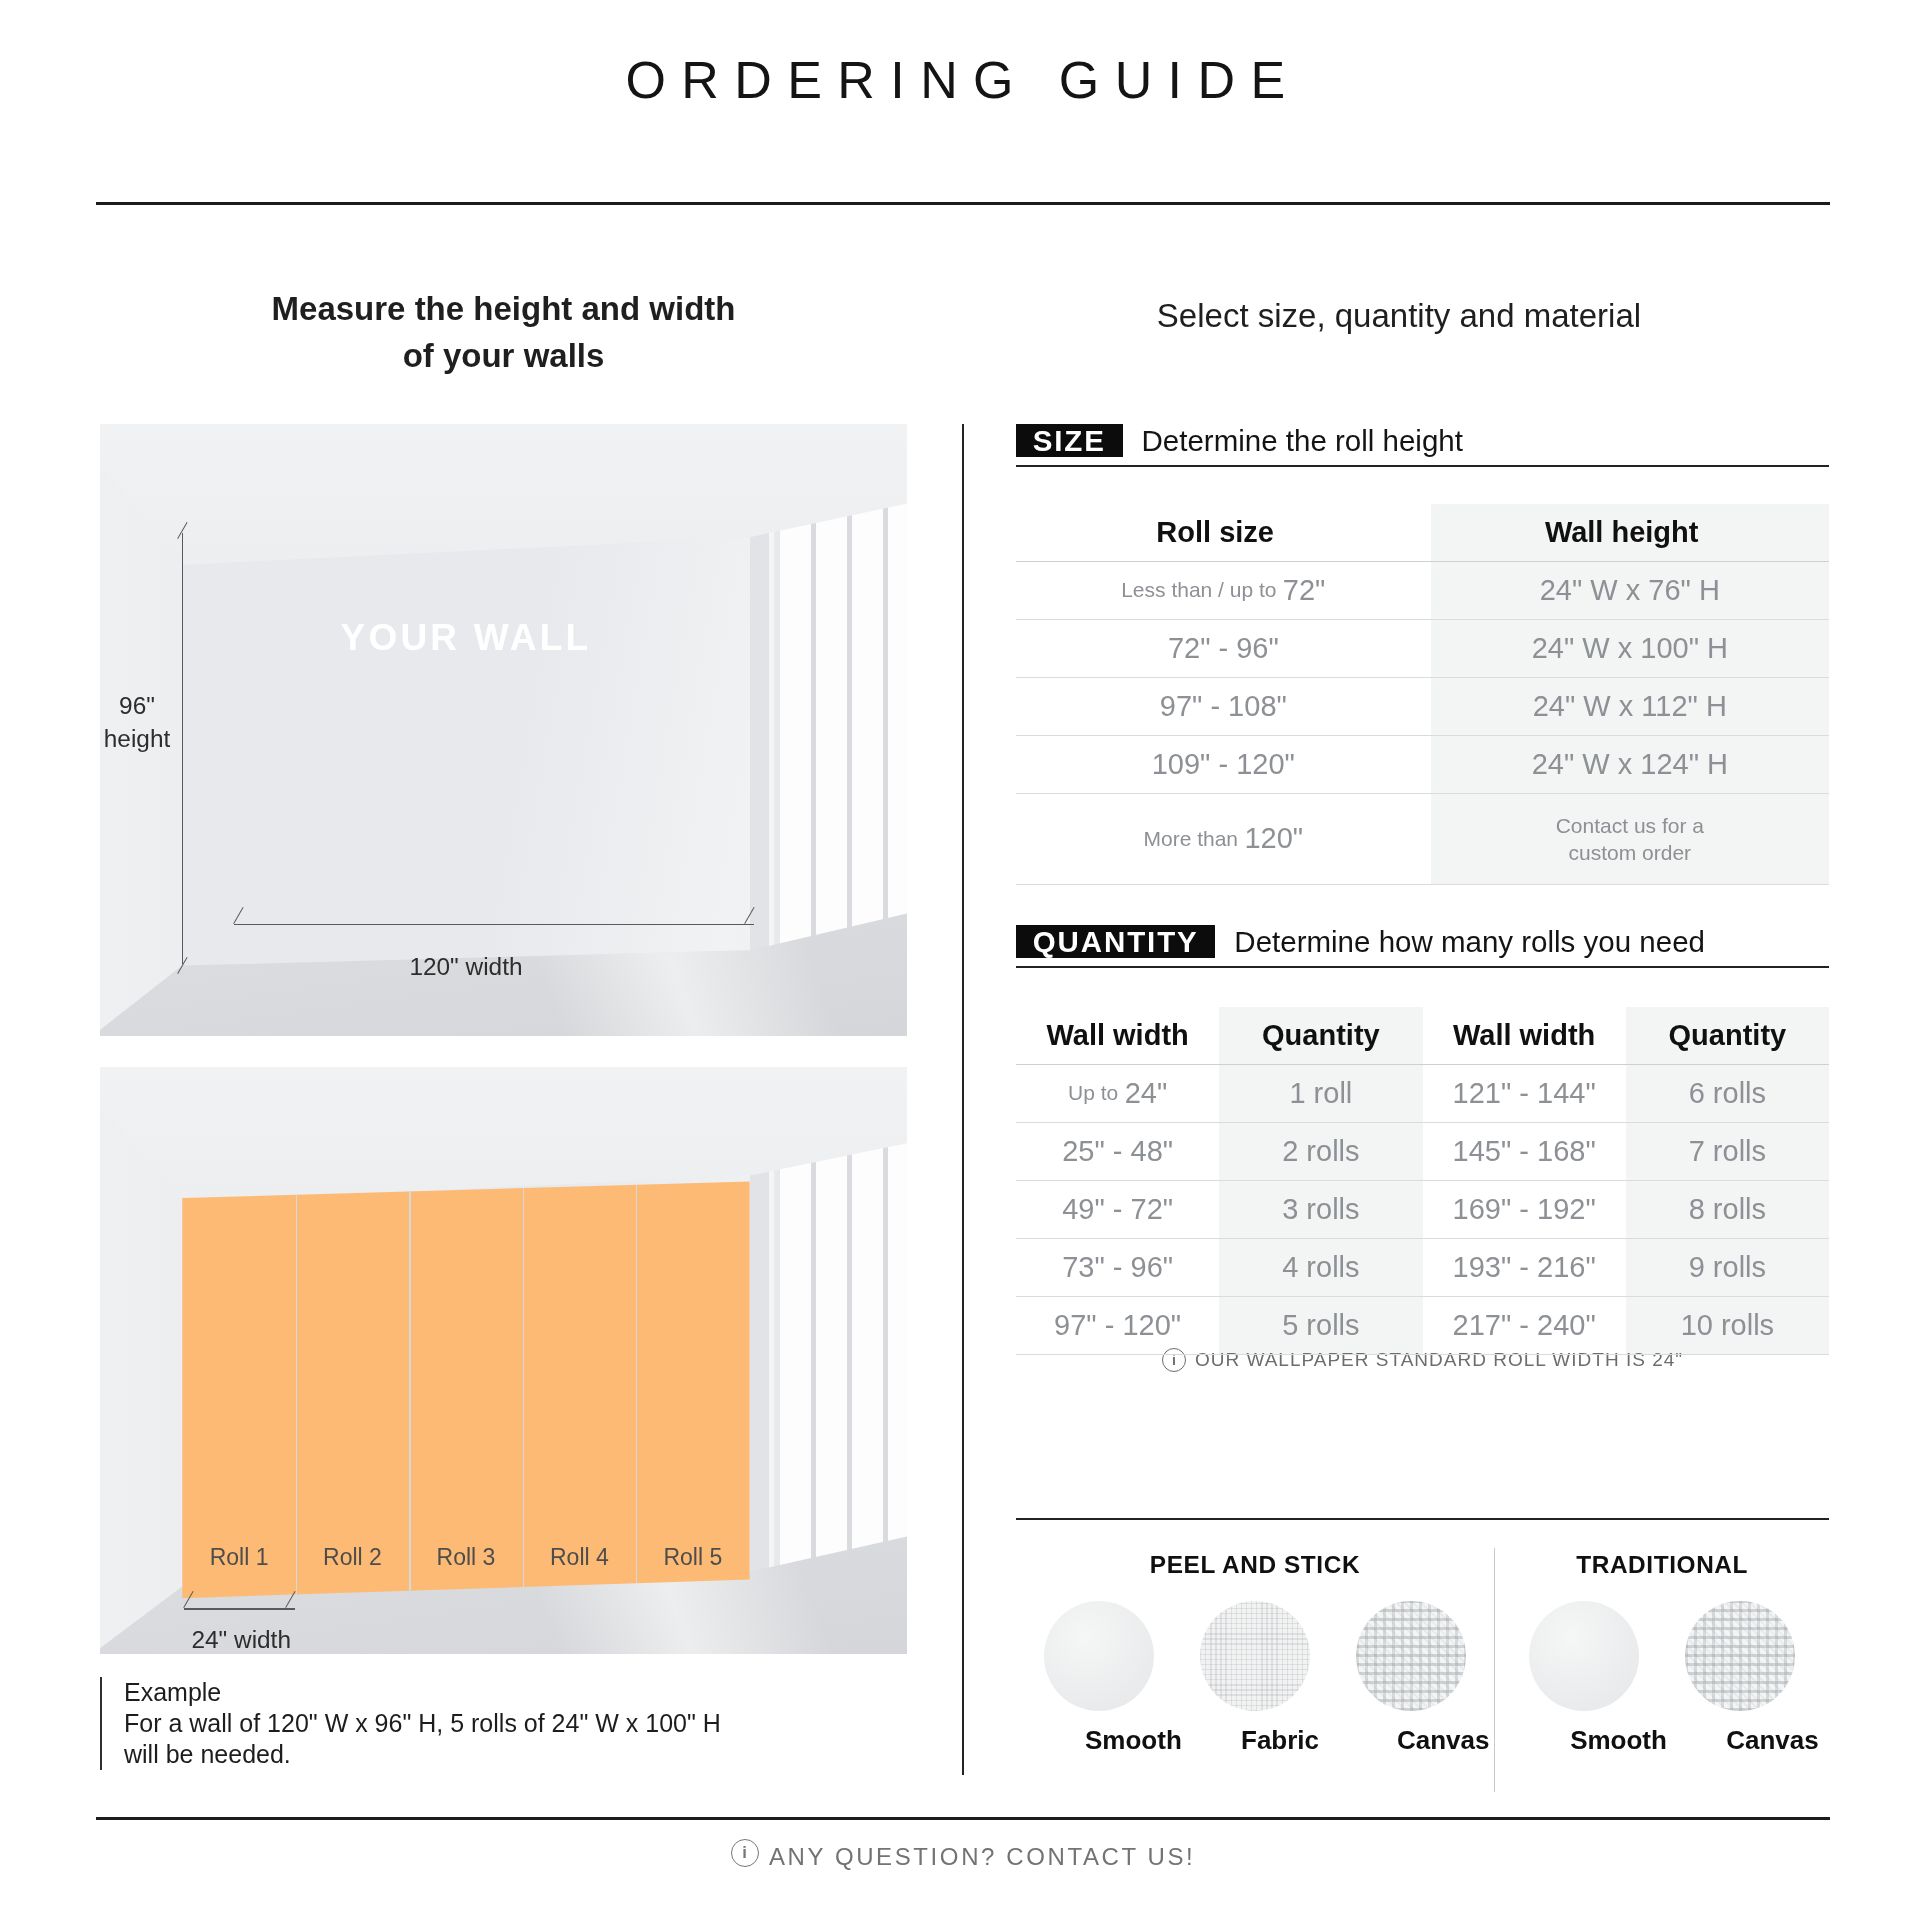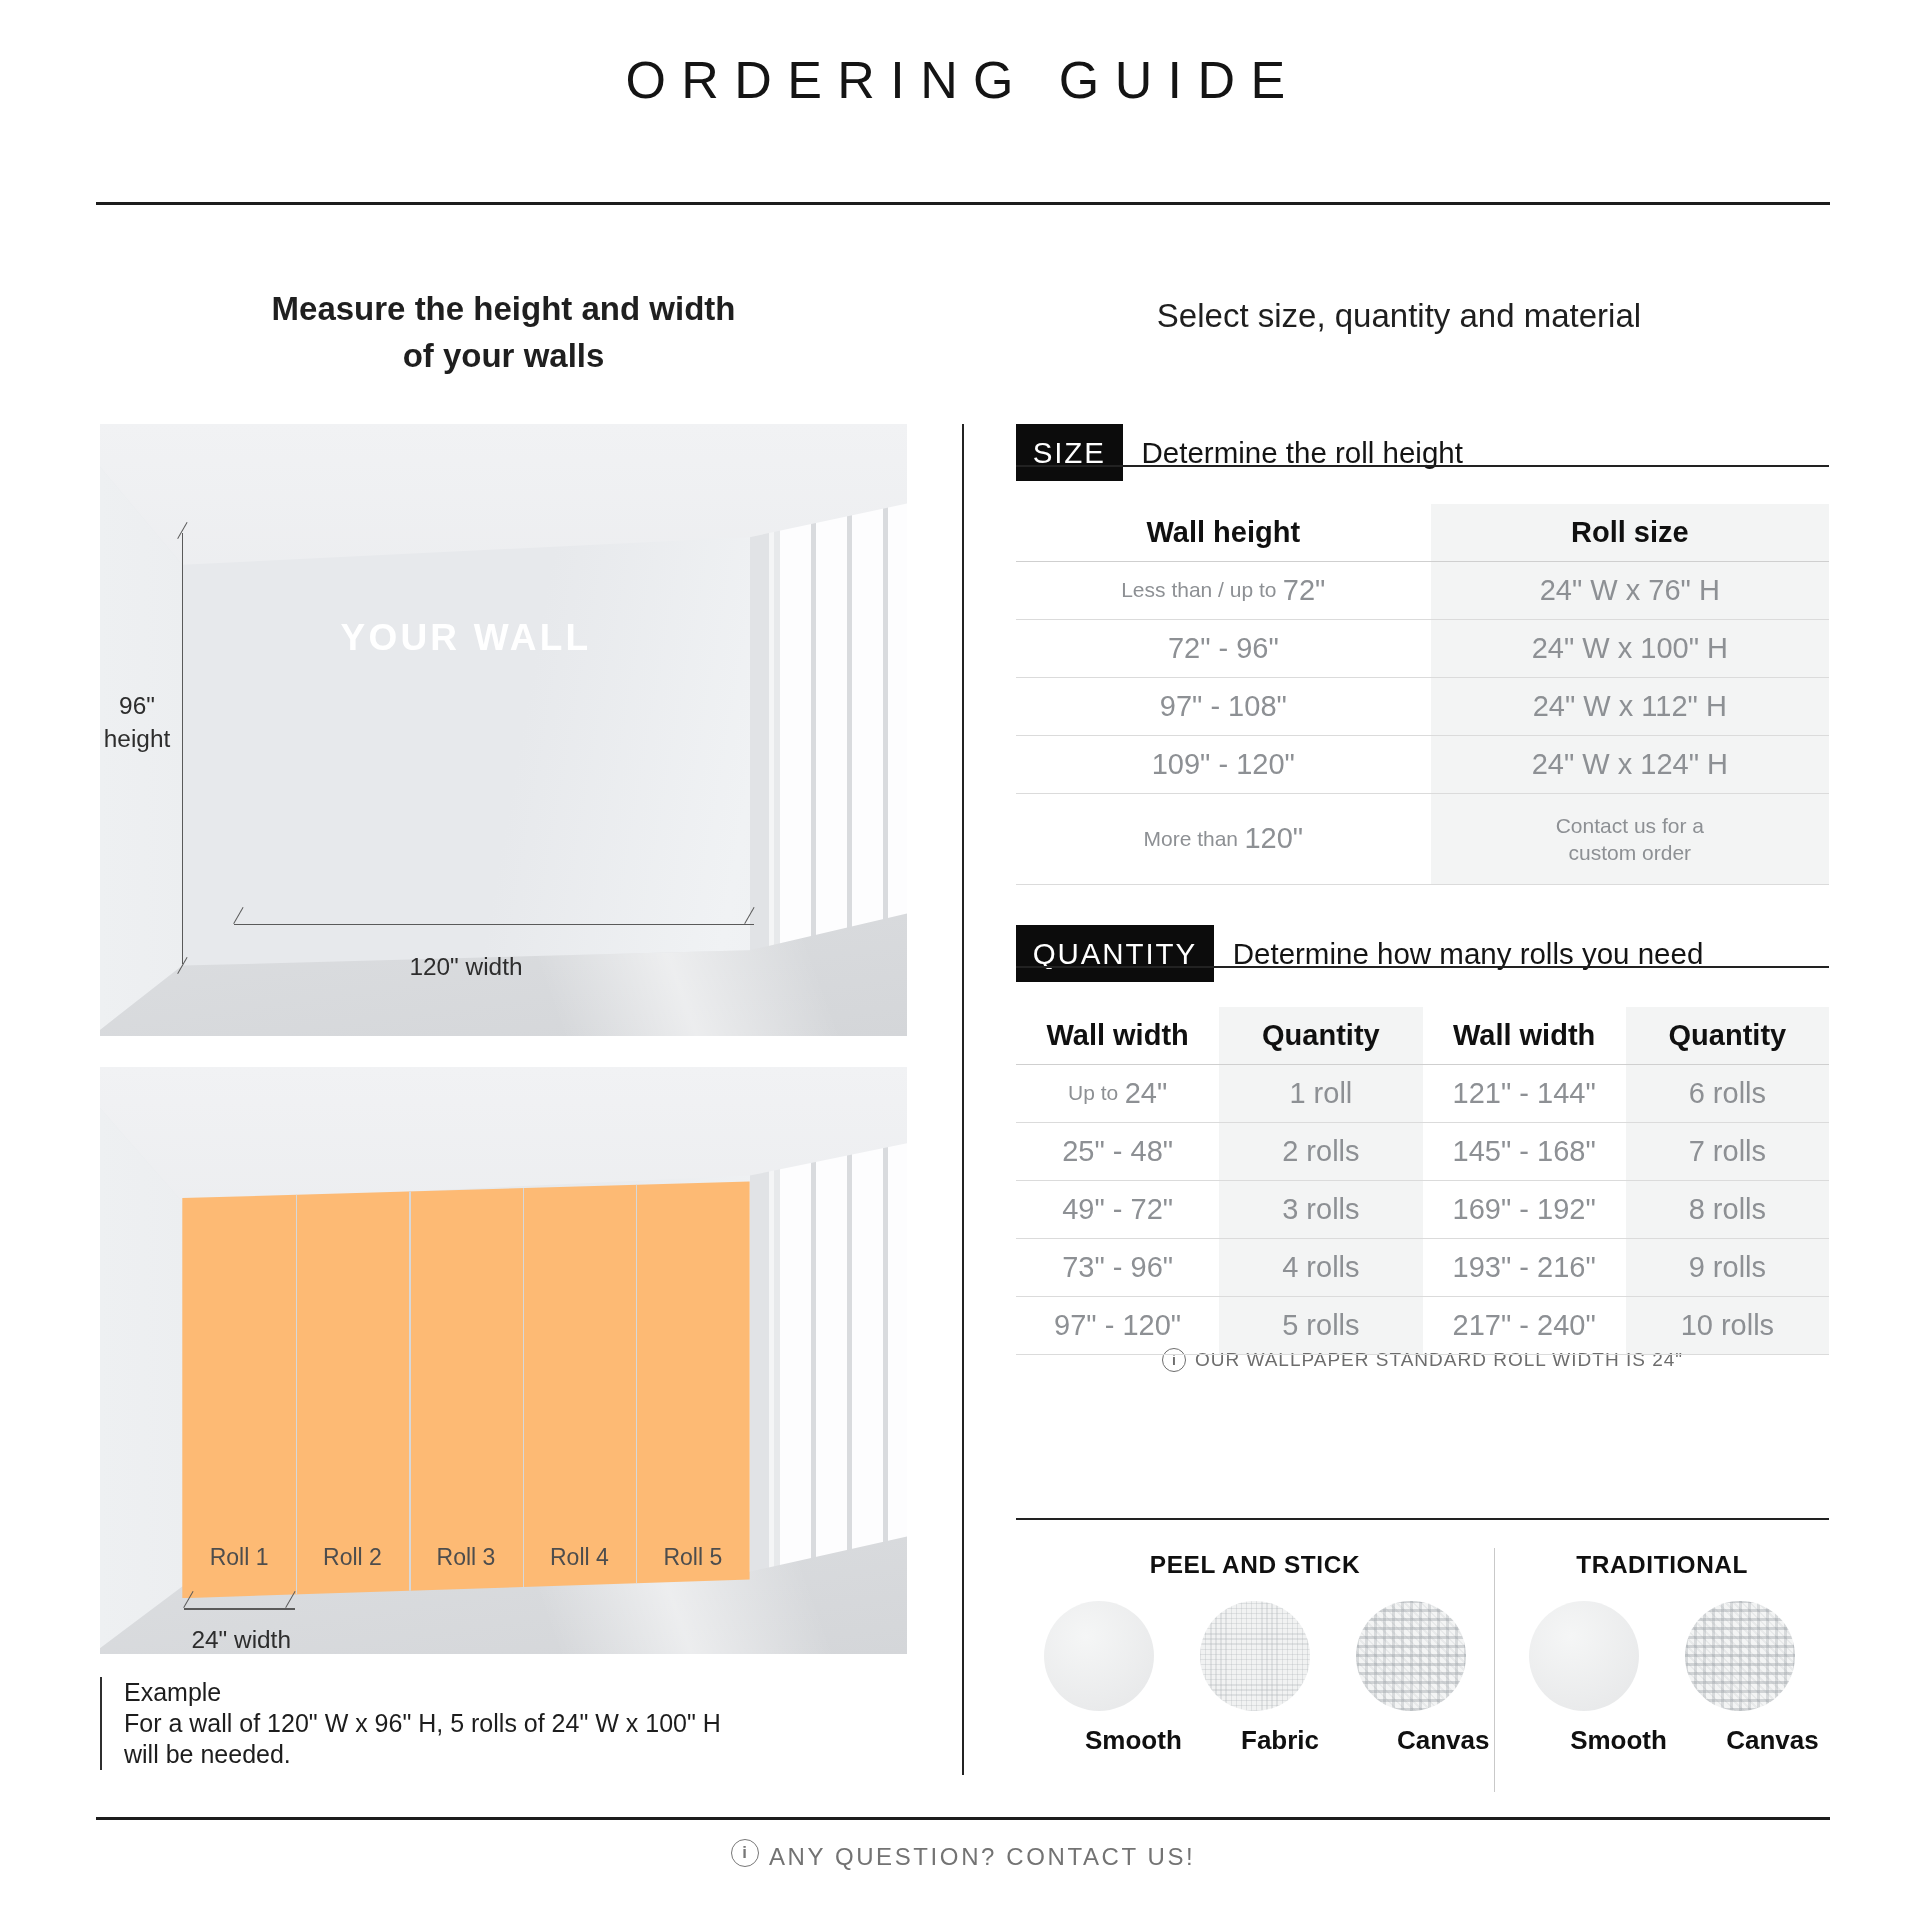--- a/index.html
+++ b/index.html
@@ -65,22 +65,22 @@
   .w24-label{position:absolute;left:6%;width:23%;top:95.3%;text-align:center;
              font-size:24.4px;color:#2d2d2d;}
 
   
   .example{position:absolute;left:100px;top:1677px;width:803px;
            border-left:2.6px solid #2f2f2f;padding-left:22px;
            font-size:25px;line-height:1.24;color:#1d1d1d;}
 
   
   .sec-header{position:absolute;left:1016px;width:813px;display:flex;align-items:stretch;}
-  .badge{background:#0c0c0c;color:#ffffff;font-size:29.5px;font-weight:400;letter-spacing:1.9px;
-         display:flex;align-items:center;padding:0 16.7px;height:57px;}
+  .badge{background:#0c0c0c;color:#ffffff;font-size:29.5px;font-weight:700;letter-spacing:1.9px;
+         display:flex;align-items:center;padding:0 16.7px;height:33px;}
   .sec-sub{font-size:29.5px;color:#141414;display:flex;align-items:center;margin-left:19px;}
   .sec-rule{position:absolute;left:1016px;width:813px;height:1.9px;background:#222222;}
 
   .tbl{position:absolute;left:1016px;width:813px;}
   .tbl .shade{position:absolute;top:0;bottom:0;background:#f3f4f4;z-index:0;}
   .t-row{position:relative;display:flex;border-bottom:1.3px solid #dbdbdb;z-index:1;}
   .t-row.hdr{border-bottom-color:#cfcfcf;}
   .cell{display:flex;align-items:center;justify-content:center;text-align:center;
         color:#8d9094;font-size:28px;line-height:1.15;}
   .hdr .cell{color:#101010;font-size:29px;font-weight:700;}
@@ -203,22 +203,22 @@
 
   <div class="sec-header" style="top:424px">
     <div class="badge">SIZE</div>
     <div class="sec-sub">Determine the roll height</div>
   </div>
   <div class="sec-rule" style="top:465px"></div>
 
   <div class="tbl" id="size-tbl" style="top:504px">
     <div class="shade"></div>
     <div class="t-row hdr">
+      <div class="cell c2">Roll size</div>
       <div class="cell c1">Wall height</div>
-      <div class="cell c2">Roll size</div>
     </div>
     <div id="size-rows">
         <div class="t-row">
           <div class="cell c1">
             <span class="pfx">Less than / up to </span>
             <span class="val">72"</span>
           </div>
           <div class="cell c2">
             <span class="val">24" W x 76" H</span>
           </div>

